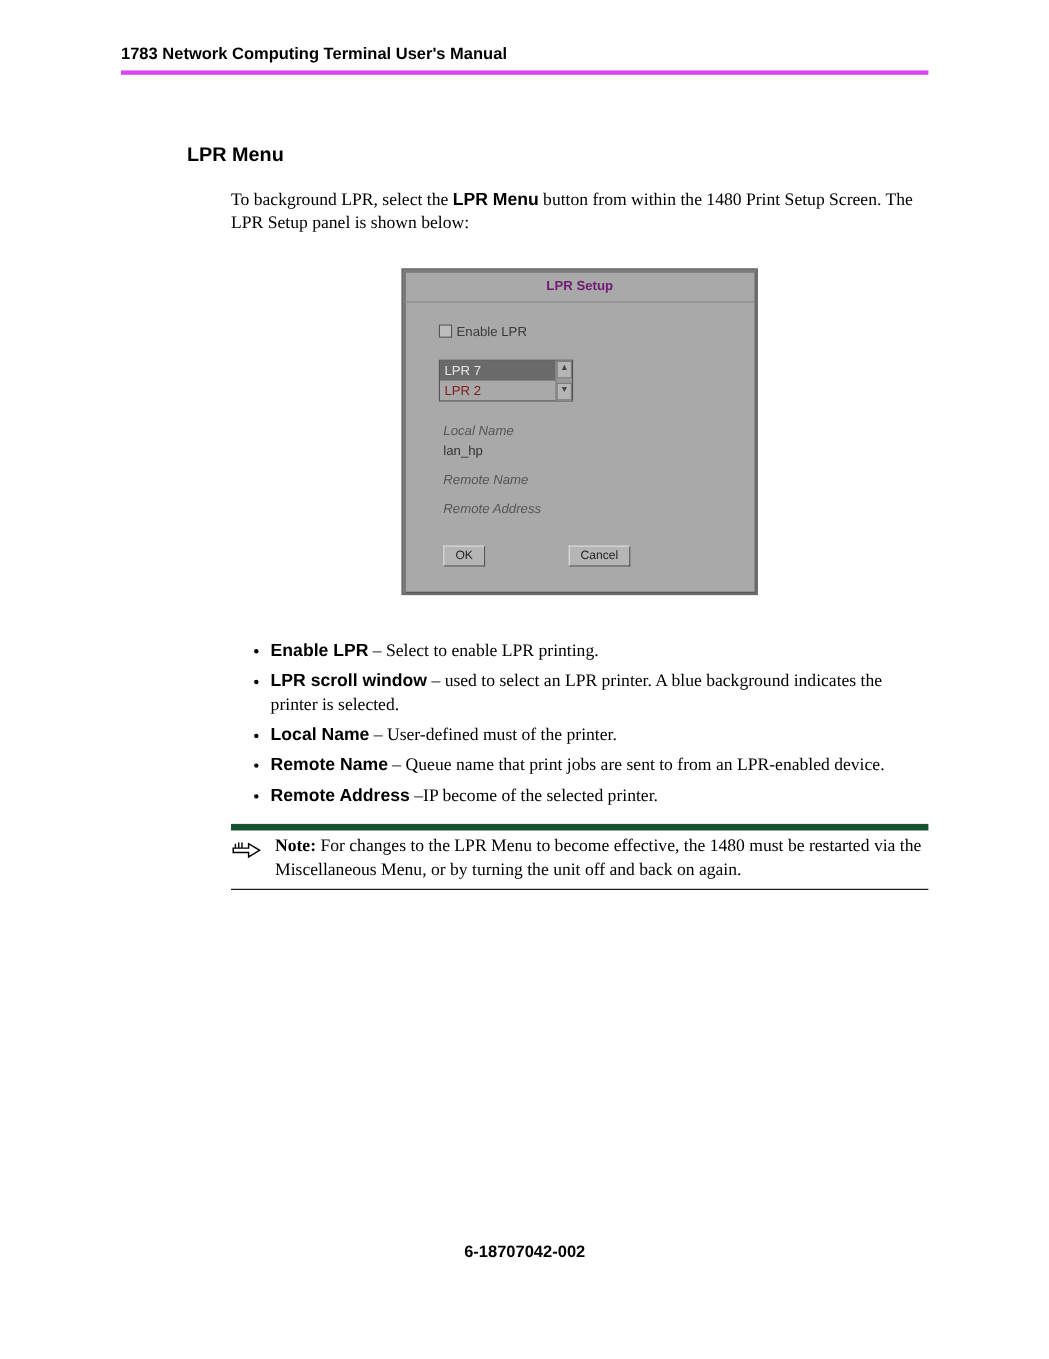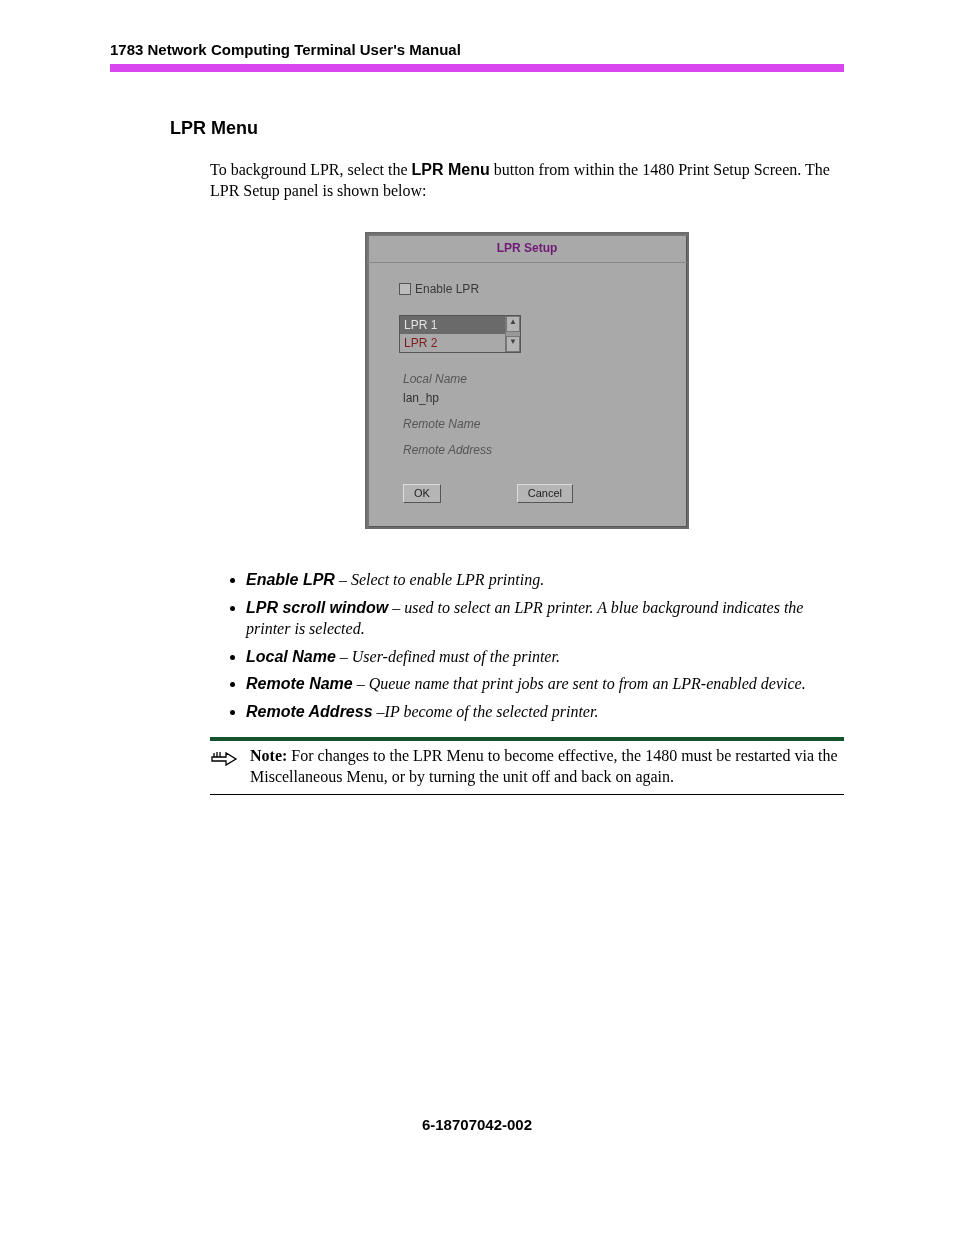--- a/index.html
+++ b/index.html
@@ -10,23 +10,23 @@
     margin: 0;
     padding: 40px 110px 40px 110px;
     width: 954px;
     box-sizing: border-box;
     line-height: 1.35;
   }
   .header-line {
     font-family: Arial, Helvetica, sans-serif;
     font-weight: bold;
     font-size: 15px;
-    border-bottom: 8px solid #d946ef;
+    border-bottom: 4px solid #d946ef;
     padding-bottom: 4px;
-    margin-bottom: 44px;
+    margin-bottom: 60px;
   }
   .section-title {
     font-family: Arial, Helvetica, sans-serif;
     font-weight: bold;
     font-size: 18px;
     margin-left: 60px;
     margin-bottom: 18px;
   }
   .indent-block {
     margin-left: 100px;
@@ -120,27 +120,26 @@
     background: #b5b5b5;
     border: 1px solid #555;
     border-top-color: #ddd;
     border-left-color: #ddd;
     color: #222;
   }
   ul.doc-list {
     list-style: disc;
     margin: 0 0 14px 0;
     padding-left: 36px;
-    font-style: italic;
   }
   ul.doc-list li { margin-bottom: 6px; }
   .note-wrap {
     display: flex;
     gap: 12px;
-    border-top: 4px solid #14532d;
+    border-top: 6px solid #14532d;
     border-bottom: 1px solid #000;
     padding: 4px 0 6px 0;
     margin-top: 8px;
   }
   .note-icon {
     width: 28px; height: 20px; flex: none;
     margin-top: 2px;
   }
   .note-text { flex: 1; }
   .footer {
@@ -167,21 +166,21 @@
   <div class="dialog-wrap">
     <div class="dialog">
       <div class="dialog-title">LPR Setup</div>
       <div class="dialog-body">
         <div class="cb-row">
           <span class="cb"></span>
           <span>Enable LPR</span>
         </div>
         <div class="listbox">
           <div class="list-items">
-            <div class="list-item selected">LPR 1</div>
+            <div class="list-item selected">LPR 7</div>
             <div class="list-item">LPR 2</div>
           </div>
           <div class="list-scroll">
             <div class="scroll-btn">▲</div>
             <div class="scroll-btn">▼</div>
           </div>
         </div>
         <div class="field-label">Local Name</div>
         <div class="field-value">lan_hp</div>
         <div class="field-label">Remote Name</div>

